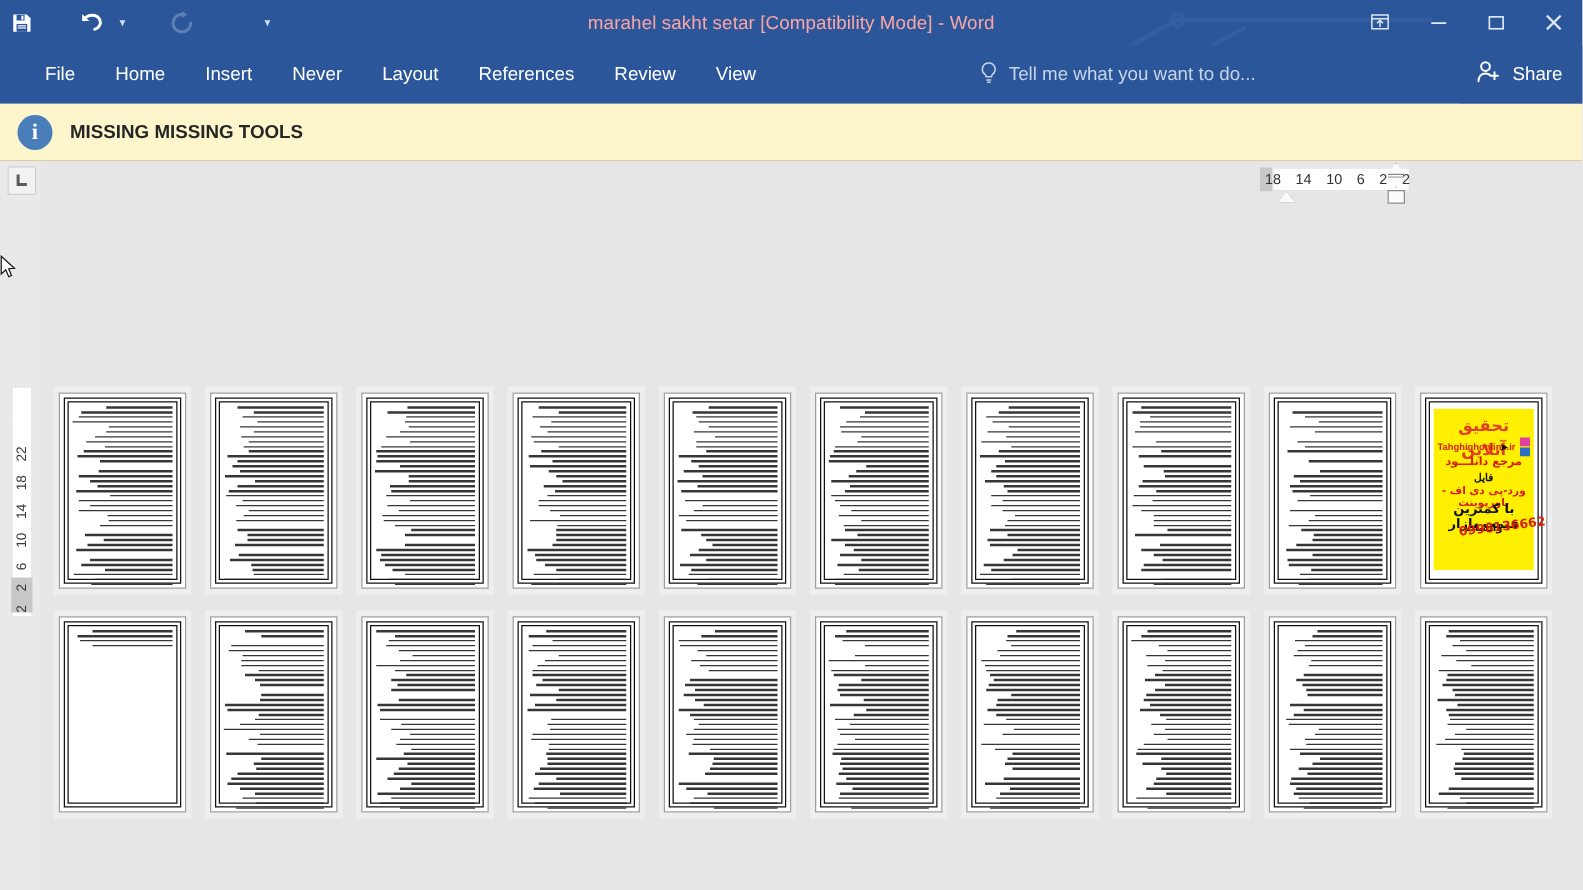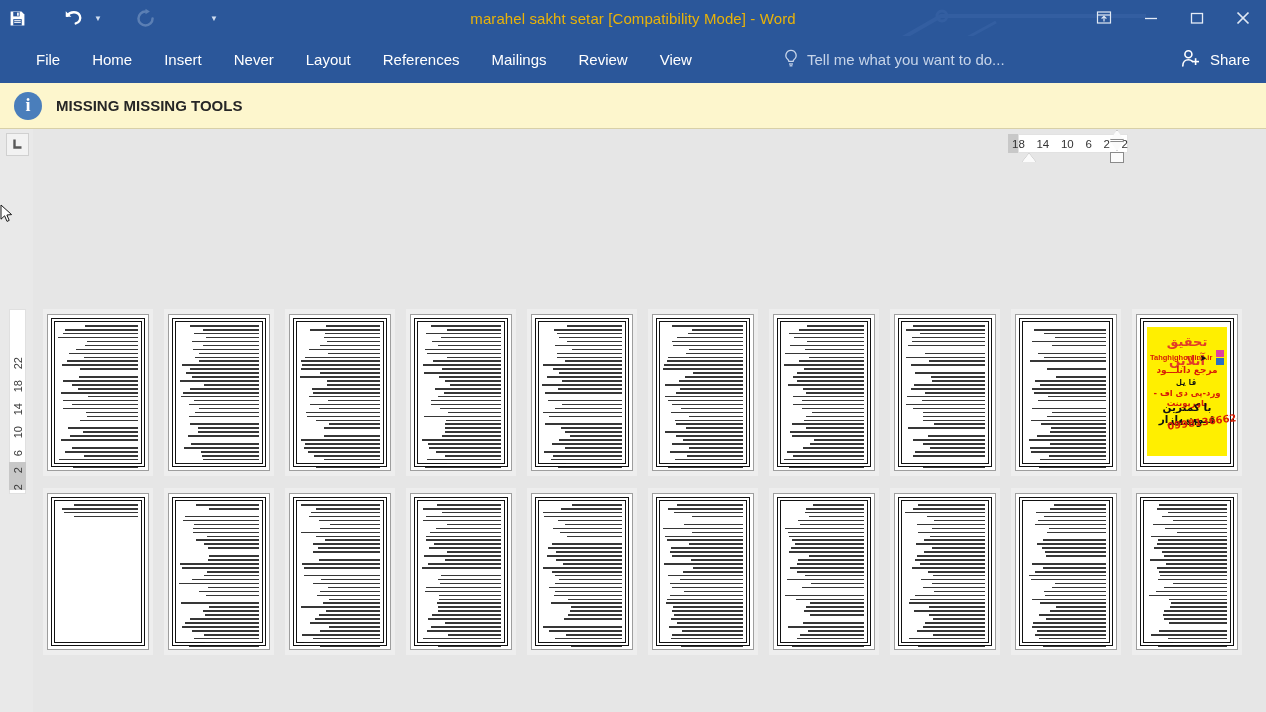--- a/index.html
+++ b/index.html
@@ -23,21 +23,21 @@
   }
   .qat-btn.dim { color: #7e9ac4; }
   .qat-caret {
     width: 16px; height: 34px; display: flex; align-items: center; justify-content: center;
     color: #cfdcef; font-size: 8px;
   }
   .qat-sep { width: 22px; }
   .win-title {
     position: absolute; top: 0; left: 0; width: 1266px; height: 36px;
     display: flex; align-items: center; justify-content: center;
-    color: #eab308; font-size: 15px; letter-spacing: .1px;
+    color: #fca5a5; font-size: 15px; letter-spacing: .1px;
     pointer-events: none;
     text-align: center;
   }
   .win-ctrls {
     position: absolute; top: 0; right: 0; height: 36px; display: flex; align-items: center;
   }
   .win-btn {
     width: 46px; height: 36px; display: flex; align-items: center; justify-content: center;
     color: #e4ebf6;
   }
@@ -187,21 +187,21 @@
   .ad-l1 { position: absolute; left: 4px; top: 5px; right: 4px; height: 19px;
     color: #e23d28; font-size: 13px; font-weight: bold; text-align: center; direction: rtl;
     font-family: "DejaVu Sans", sans-serif; line-height: 19px; letter-spacing: -.5px; }
   .ad-url { position: absolute; left: 3px; top: 26px; font-size: 7.5px; color: #d81e05; font-weight: bold; }
   .ad-arrow { position: absolute; right: 20px; top: 26px; font-size: 9px; color: #111; }
   .ad-sq1 { position: absolute; right: 3px; top: 23px; width: 8px; height: 7px; background: #e040a0; }
   .ad-sq2 { position: absolute; right: 3px; top: 31px; width: 8px; height: 7px; background: #2a6fc4; }
   .ad-l2 { position: absolute; left: 2px; top: 38px; right: 2px; text-align: center;
     color: #d81e05; font-size: 9px; font-weight: bold; direction: rtl; font-family: "DejaVu Sans", sans-serif; }
   .ad-l3 { position: absolute; left: 2px; top: 50px; right: 2px; text-align: center;
-    color: #111; font-size: 8.5px; font-weight: bold; direction: rtl; font-family: Liberation Mono, monospace; }
+    color: #111; font-size: 8.5px; font-weight: bold; direction: rtl; font-family: Liberation Serif, serif; }
   .ad-l4 { position: absolute; left: 2px; top: 61px; right: 2px; text-align: center;
     color: #d81e05; font-size: 8.5px; font-weight: bold; direction: rtl; font-family: "DejaVu Sans", sans-serif; }
   .ad-l5 { position: absolute; left: 2px; top: 74px; right: 2px; text-align: center;
     color: #111; font-size: 10.5px; font-weight: bold; direction: rtl; font-family: "DejaVu Sans", sans-serif; }
   .ad-l6 { position: absolute; left: 2px; top: 91px; right: 2px; text-align: center;
     color: #111; font-size: 8px; font-weight: bold; direction: rtl; font-family: "DejaVu Sans", sans-serif; }
   .ad-phone { position: absolute; left: 20px; top: 89px; color: #d81e05; font-size: 10px;
     font-weight: bold; transform: rotate(-7deg); font-family: "DejaVu Sans", sans-serif; }
 </style>
 </head>
@@ -280,21 +280,20 @@
   </div>
 
   <div class="ribbonbar">
     <div class="tabs">
       <div class="tab">File</div>
       <div class="tab">Home</div>
       <div class="tab">Insert</div>
       <div class="tab">Never</div>
       <div class="tab">Layout</div>
       <div class="tab">References</div>
-      <div class="tab">Mailings</div>
       <div class="tab">Review</div>
       <div class="tab">View</div>
     </div>
 
     <div class="tellme">
       <span>
         <svg width="16" height="18" viewBox="0 0 16 18" aria-hidden="true">
           <path d="M8 1.4 a5 5 0 0 1 3.1 9 c-.7.6-1 1.2-1 2 H5.9 c0-.8-.3-1.4-1-2 A5 5 0 0 1 8 1.4 z" fill="none" stroke="#c6d4e9" stroke-width="1.3"></path>
           <line x1="6" y1="15" x2="10" y2="15" stroke="#c6d4e9" stroke-width="1.3"></line>
           <line x1="6.6" y1="16.8" x2="9.4" y2="16.8" stroke="#c6d4e9" stroke-width="1.3"></line>

